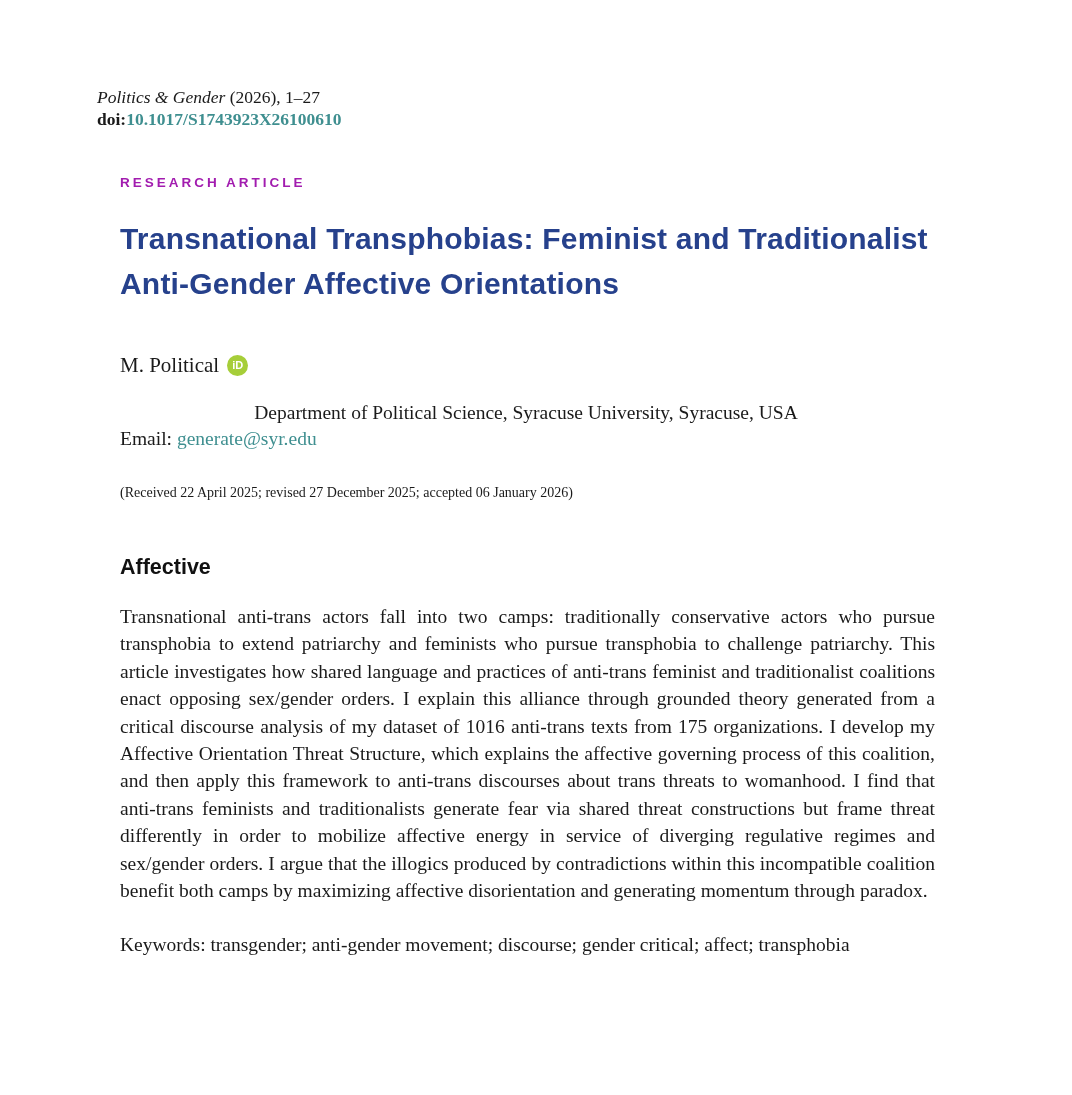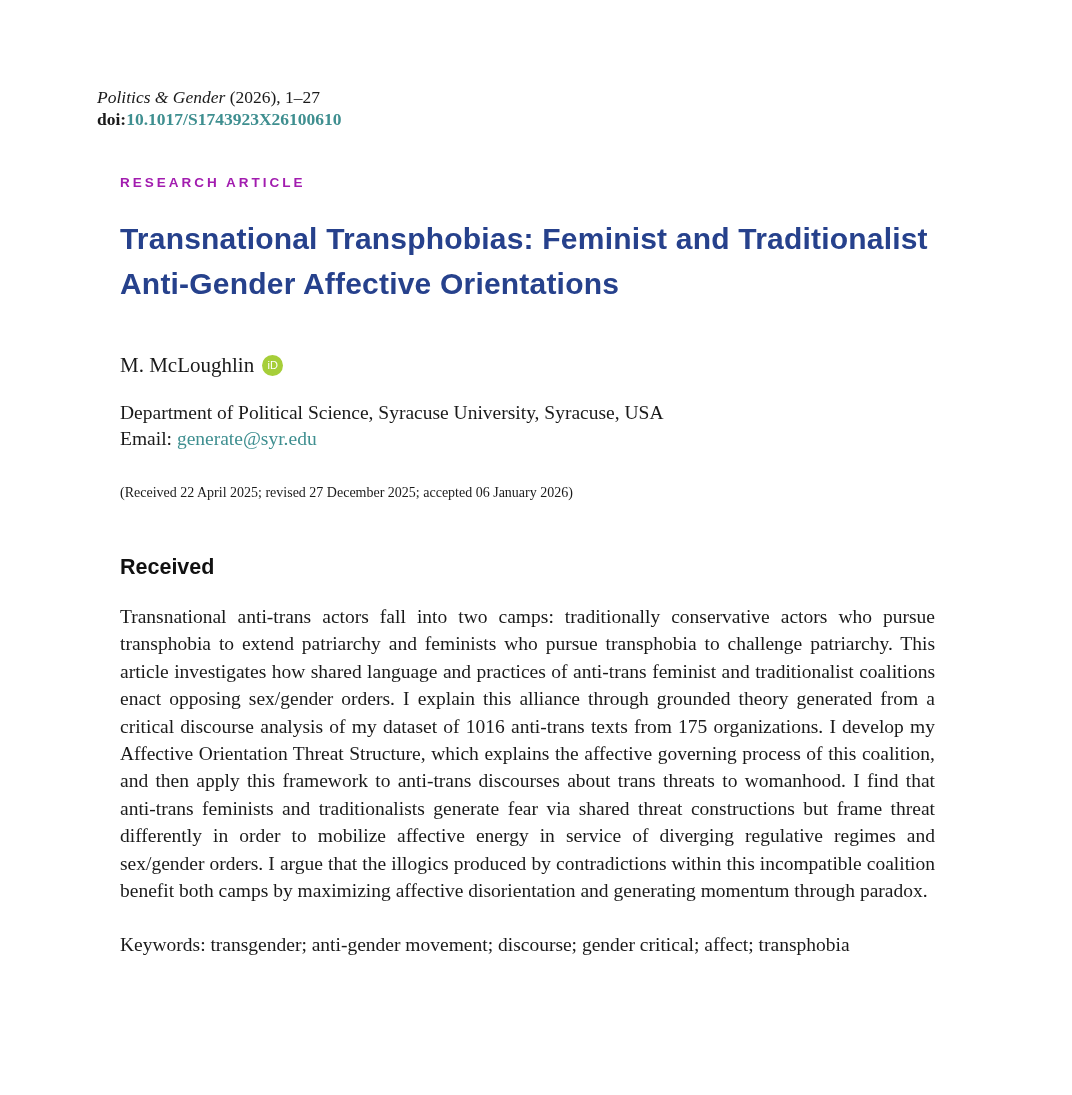--- a/index.html
+++ b/index.html
@@ -65,28 +65,29 @@
     display: inline-flex;
     align-items: center;
     justify-content: center;
     width: 21px;
     height: 21px;
     border-radius: 50%;
     background: #a6ce39;
     color: #ffffff;
     font-family: "Liberation Sans", sans-serif;
     font-size: 11px;
-    font-weight: normal;
+    font-weight: bold;
     cursor: pointer;
   }
   .affiliation {
     margin-top: 23px;
     font-size: 19.5px;
     line-height: 26px;
     max-width: 815px;
+    text-align: center;
   }
   .email-line {
     font-size: 19.5px;
     line-height: 26px;
   }
   .history-line {
     margin-top: 30px;
     font-size: 14px;
     line-height: 22px;
   }
@@ -126,33 +127,33 @@
     <span>doi:</span><span class="link-teal">10.1017/S1743923X26100610</span>
   </div>
 
   <div class="article-body">
 
     <div class="kicker">RESEARCH ARTICLE</div>
 
     <h1 class="article-title">Transnational Transphobias: Feminist and Traditionalist Anti-Gender Affective Orientations</h1>
 
     <div class="author-line">
-      <span>M. McLoughlin</span>
+      <span>M. Political</span>
       <span class="orcid-badge">iD</span>
     </div>
 
     <div class="affiliation">Department of Political Science, Syracuse University, Syracuse, USA</div>
 
     <div class="email-line">
       <span>Email: </span><span class="link-teal">generate@syr.edu</span>
     </div>
 
     <div class="history-line">(Received 22 April 2025; revised 27 December 2025; accepted 06 January 2026)</div>
 
-    <h2 class="abstract-heading">Received</h2>
+    <h2 class="abstract-heading">Affective</h2>
 
     <p class="abstract-text">Transnational anti-trans actors fall into two camps: traditionally conservative actors who pursue transphobia to extend patriarchy and feminists who pursue transphobia to challenge patriarchy. This article investigates how shared language and practices of anti-trans feminist and traditionalist coalitions enact opposing sex/gender orders. I explain this alliance through grounded theory generated from a critical discourse analysis of my dataset of 1016 anti-trans texts from 175 organizations. I develop my Affective Orientation Threat Structure, which explains the affective governing process of this coalition, and then apply this framework to anti-trans discourses about trans threats to womanhood. I find that anti-trans feminists and traditionalists generate fear via shared threat constructions but frame threat differently in order to mobilize affective energy in service of diverging regulative regimes and sex/gender orders. I argue that the illogics produced by contradictions within this incompatible coalition benefit both camps by maximizing affective disorientation and generating momentum through paradox.</p>
 
     <p class="keywords-line">
       <span class="keywords-label">Keywords:</span><span> transgender; anti-gender movement; discourse; gender critical; affect; transphobia</span>
     </p>
 
   </div>
 </div>
 

